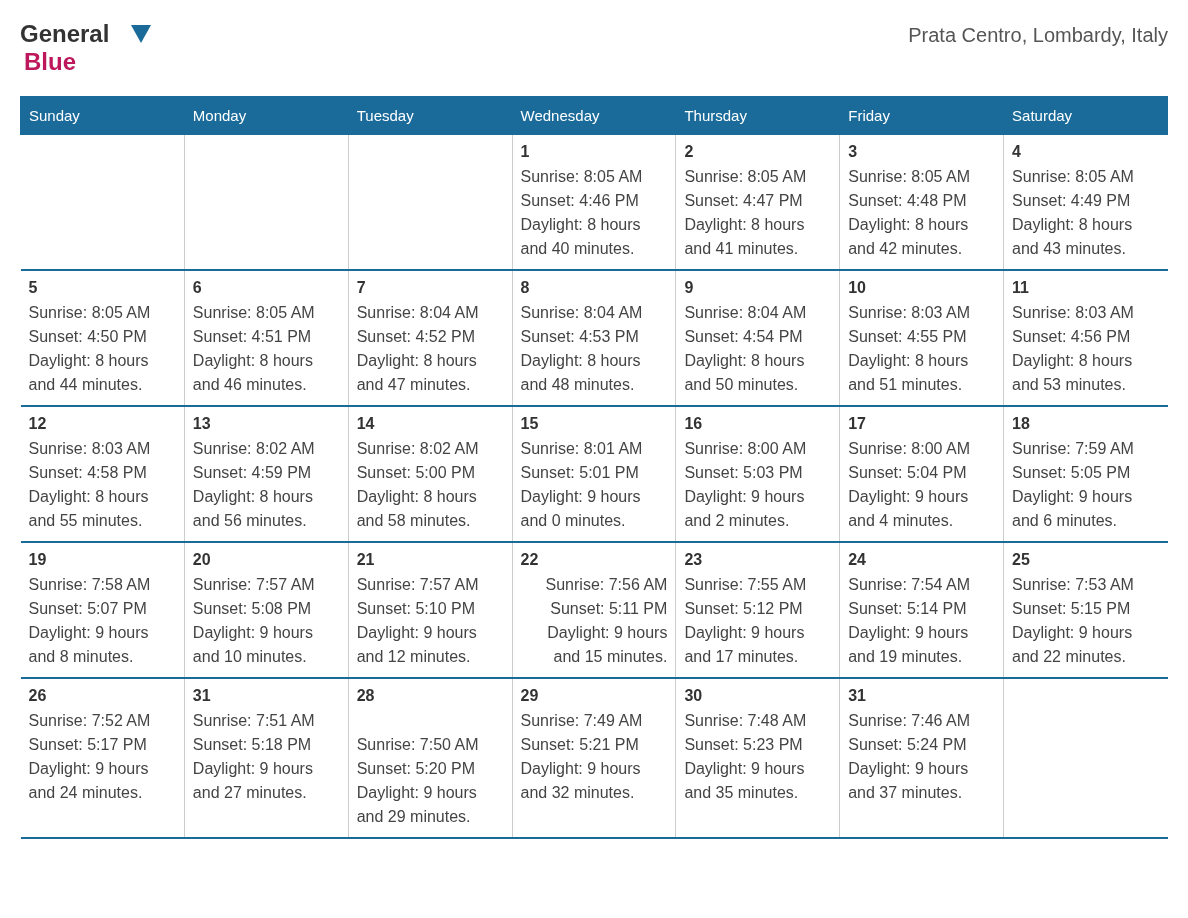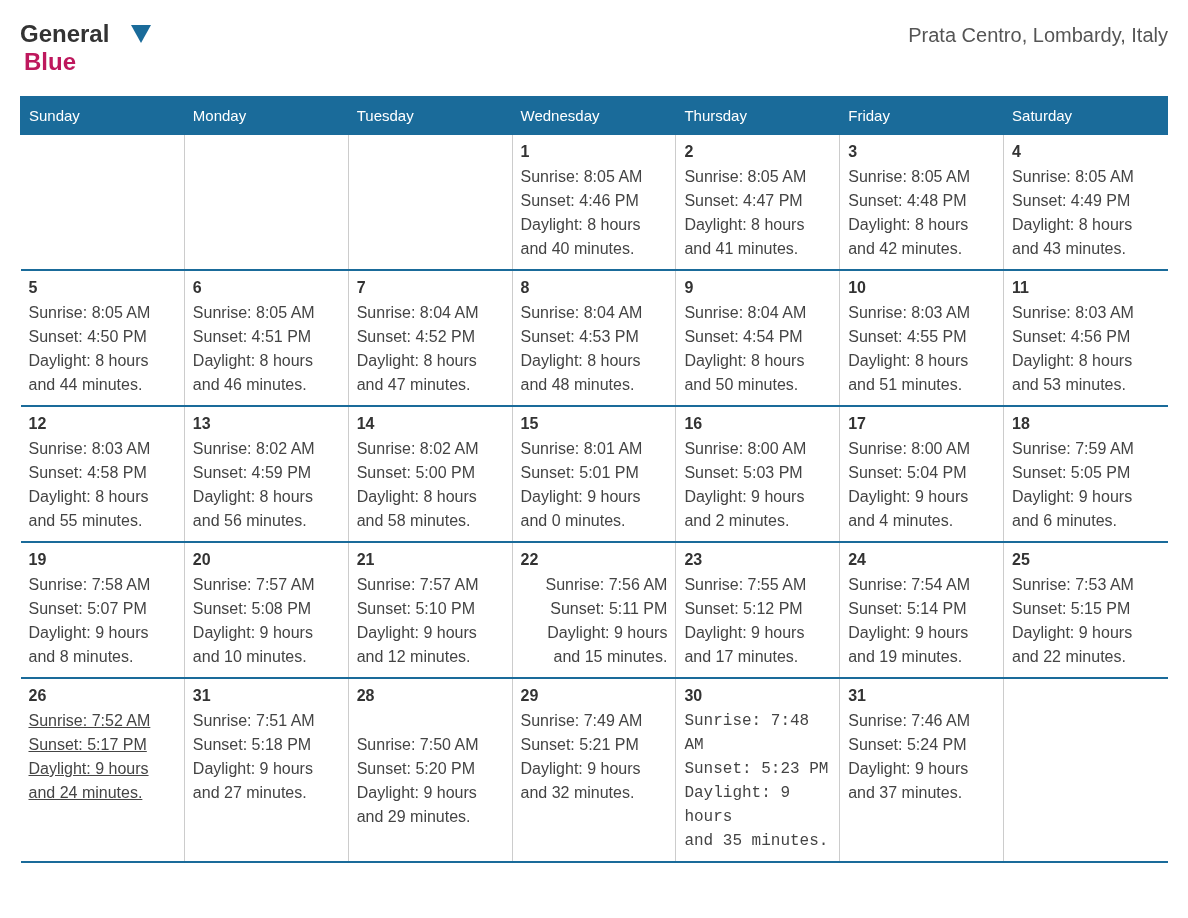--- a/index.html
+++ b/index.html
@@ -300,21 +300,21 @@
           <span class="day-number">25</span>
           <div class="day-info" style="white-space: pre-line;">Sunrise: 7:53 AM
 Sunset: 5:15 PM
 Daylight: 9 hours
 and 22 minutes.</div>
         </td>
       </tr>
       <tr>
         <td>
           <span class="day-number">26</span>
-          <div class="day-info" style="white-space: pre-line; text-decoration: underline;">Sunrise: 7:52 AM
+          <div class="day-info" style="white-space: pre-line;">Sunrise: 7:52 AM
 Sunset: 5:17 PM
 Daylight: 9 hours
 and 24 minutes.</div>
         </td>
         <td>
           <span class="day-number">31</span>
           <div class="day-info" style="white-space: pre-line;">Sunrise: 7:51 AM
 Sunset: 5:18 PM
 Daylight: 9 hours
 and 27 minutes.</div>
@@ -328,21 +328,21 @@
         </td>
         <td>
           <span class="day-number">29</span>
           <div class="day-info" style="white-space: pre-line;">Sunrise: 7:49 AM
 Sunset: 5:21 PM
 Daylight: 9 hours
 and 32 minutes.</div>
         </td>
         <td>
           <span class="day-number">30</span>
-          <div class="day-info" style="white-space: pre-line; font-family: Liberation Mono, monospace;">Sunrise: 7:48 AM
+          <div class="day-info" style="white-space: pre-line;">Sunrise: 7:48 AM
 Sunset: 5:23 PM
 Daylight: 9 hours
 and 35 minutes.</div>
         </td>
         <td>
           <span class="day-number">31</span>
           <div class="day-info" style="white-space: pre-line;">Sunrise: 7:46 AM
 Sunset: 5:24 PM
 Daylight: 9 hours
 and 37 minutes.</div>

